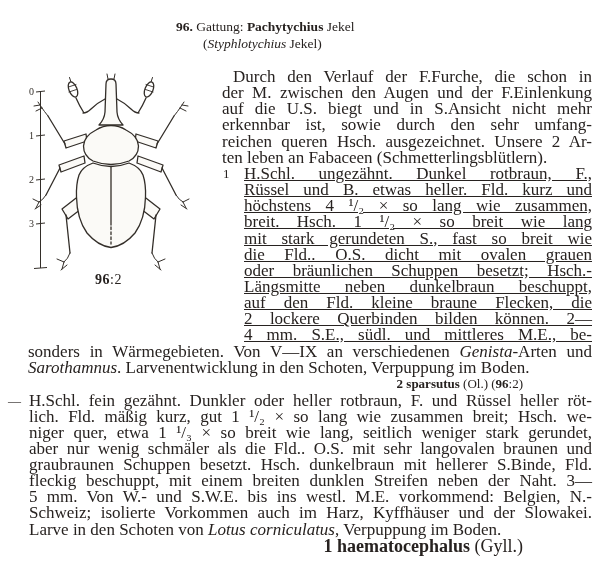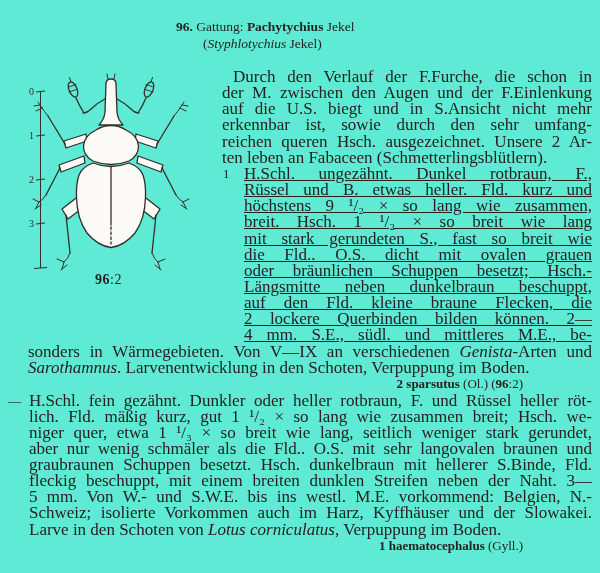--- a/index.html
+++ b/index.html
@@ -1,17 +1,17 @@
 <!DOCTYPE html>
 <html><head>
 <meta charset="utf-8">
 <style>
   html,body{margin:0;padding:0;background:#e8e8e8;}
   .page{
-    position:relative;width:600px;height:573px;background:#5eead4;
+    position:relative;width:600px;height:573px;background:#ffffff;
     font-family:"Liberation Serif","DejaVu Serif",serif;color:#272220;
     overflow:hidden;
   }
   .tline{
     font-size:17px;line-height:16.15px;height:16.15px;
     text-align:justify;text-align-last:justify;white-space:normal;
   }
   .lines .tline:last-child{text-align-last:left;}
   .lines.stretch-all .tline:last-child{text-align-last:justify;}
   .lines.indent-first .tline:first-child{padding-left:11px;}
@@ -22,21 +22,21 @@
   #h2{left:203px;top:36px;}
   #figure{position:absolute;left:10px;top:68px;width:210px;height:235px;}
   #fig-caption{position:absolute;left:95px;top:272px;font-size:14px;letter-spacing:.5px;}
   #intro{position:absolute;left:222px;top:69px;width:370px;}
   #item1-marker{position:absolute;left:223px;top:166px;font-size:13px;line-height:16.15px;}
   #item1{position:absolute;left:244px;top:166px;width:348px;text-decoration:underline;}
   #cont{position:absolute;left:28px;top:343.5px;width:564px;}
   #spec1{position:absolute;left:28px;top:375.5px;width:495px;text-align:right;font-size:13px;line-height:16px;}
   #item2-marker{position:absolute;left:8px;top:392.5px;font-size:13px;line-height:16.15px;}
   #item2{position:absolute;left:29px;top:392.5px;width:563px;}
-  #spec2{position:absolute;left:28px;top:538px;width:495px;text-align:right;font-size:13px;line-height:16px;}
+  #spec2{position:absolute;left:28px;top:538px;width:495px;text-align:right;font-size:18px;line-height:16px;}
 </style>
 </head>
 <body>
 
 <div class="page">
 
   <div id="h1" class="heading-line"><span class="b">96.</span><span> Gattung: </span><span class="b">Pachytychius</span><span> Jekel</span></div>
   <div id="h2" class="heading-line"><span>(</span><span class="i">Styphlotychius</span><span> Jekel)</span></div>
 
   <div id="figure">
@@ -103,21 +103,21 @@
       <div class="tline">auf die U.S. biegt und in S.Ansicht nicht mehr</div>
       <div class="tline">erkennbar ist, sowie durch den sehr umfang-</div>
       <div class="tline">reichen queren Hsch. ausgezeichnet. Unsere 2 Ar-</div>
       <div class="tline">ten leben an Fabaceen (Schmetterlingsblütlern).</div>
     </div>
 
   <div id="item1-marker">1</div>
   <div id="item1" class="lines stretch-all">
       <div class="tline">H.Schl. ungezähnt. Dunkel rotbraun, F.,</div>
       <div class="tline">Rüssel und B. etwas heller. Fld. kurz und</div>
-      <div class="tline">höchstens 9 ¹/₂ × so lang wie zusammen,</div>
+      <div class="tline">höchstens 4 ¹/₂ × so lang wie zusammen,</div>
       <div class="tline">breit. Hsch. 1 ¹/₂ × so breit wie lang</div>
       <div class="tline">mit stark gerundeten S., fast so breit wie</div>
       <div class="tline">die Fld.. O.S. dicht mit ovalen grauen</div>
       <div class="tline">oder bräunlichen Schuppen besetzt; Hsch.-</div>
       <div class="tline">Längsmitte neben dunkelbraun beschuppt,</div>
       <div class="tline">auf den Fld. kleine braune Flecken, die</div>
       <div class="tline">2 lockere Querbinden bilden können. 2—</div>
       <div class="tline">4 mm. S.E., südl. und mittleres M.E., be-</div>
     </div>
 

